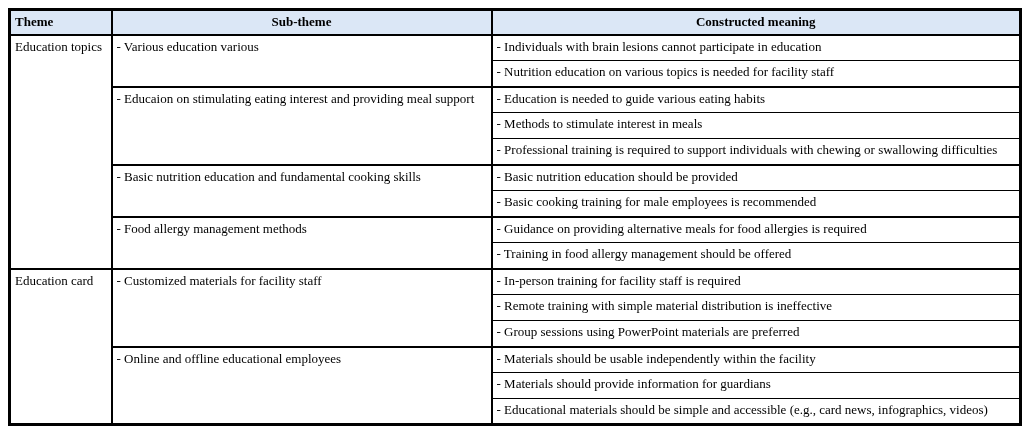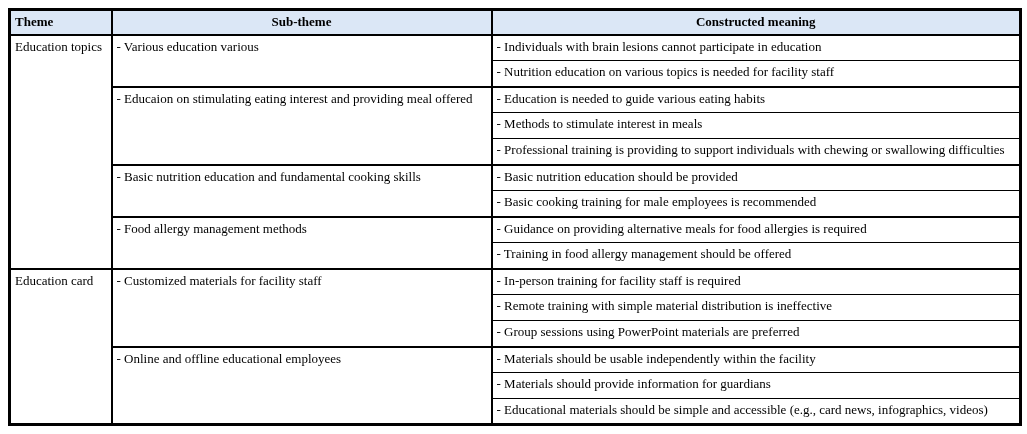--- a/index.html
+++ b/index.html
@@ -72,28 +72,28 @@
 
       <tr>
         <td rowspan="9">Education topics</td>
         <td rowspan="2">- Various education various</td>
         <td>- Individuals with brain lesions cannot participate in education</td>
       </tr>
       <tr>
         <td>- Nutrition education on various topics is needed for facility staff</td>
       </tr>
       <tr class="gb">
-        <td rowspan="3">- Educaion on stimulating eating interest and providing meal offered</td>
+        <td rowspan="3">- Educaion on stimulating eating interest and providing meal support</td>
         <td>- Education is needed to guide various eating habits</td>
       </tr>
       <tr>
         <td>- Methods to stimulate interest in meals</td>
       </tr>
       <tr>
-        <td>- Professional training is providing to support individuals with chewing or swallowing difficulties</td>
+        <td>- Professional training is required to support individuals with chewing or swallowing difficulties</td>
       </tr>
       <tr class="gb">
         <td rowspan="2">- Basic nutrition education and fundamental cooking skills</td>
         <td>- Basic nutrition education should be provided</td>
       </tr>
       <tr>
         <td>- Basic cooking training for male employees is recommended</td>
       </tr>
       <tr class="gb">
         <td rowspan="2">- Food allergy management methods</td>

